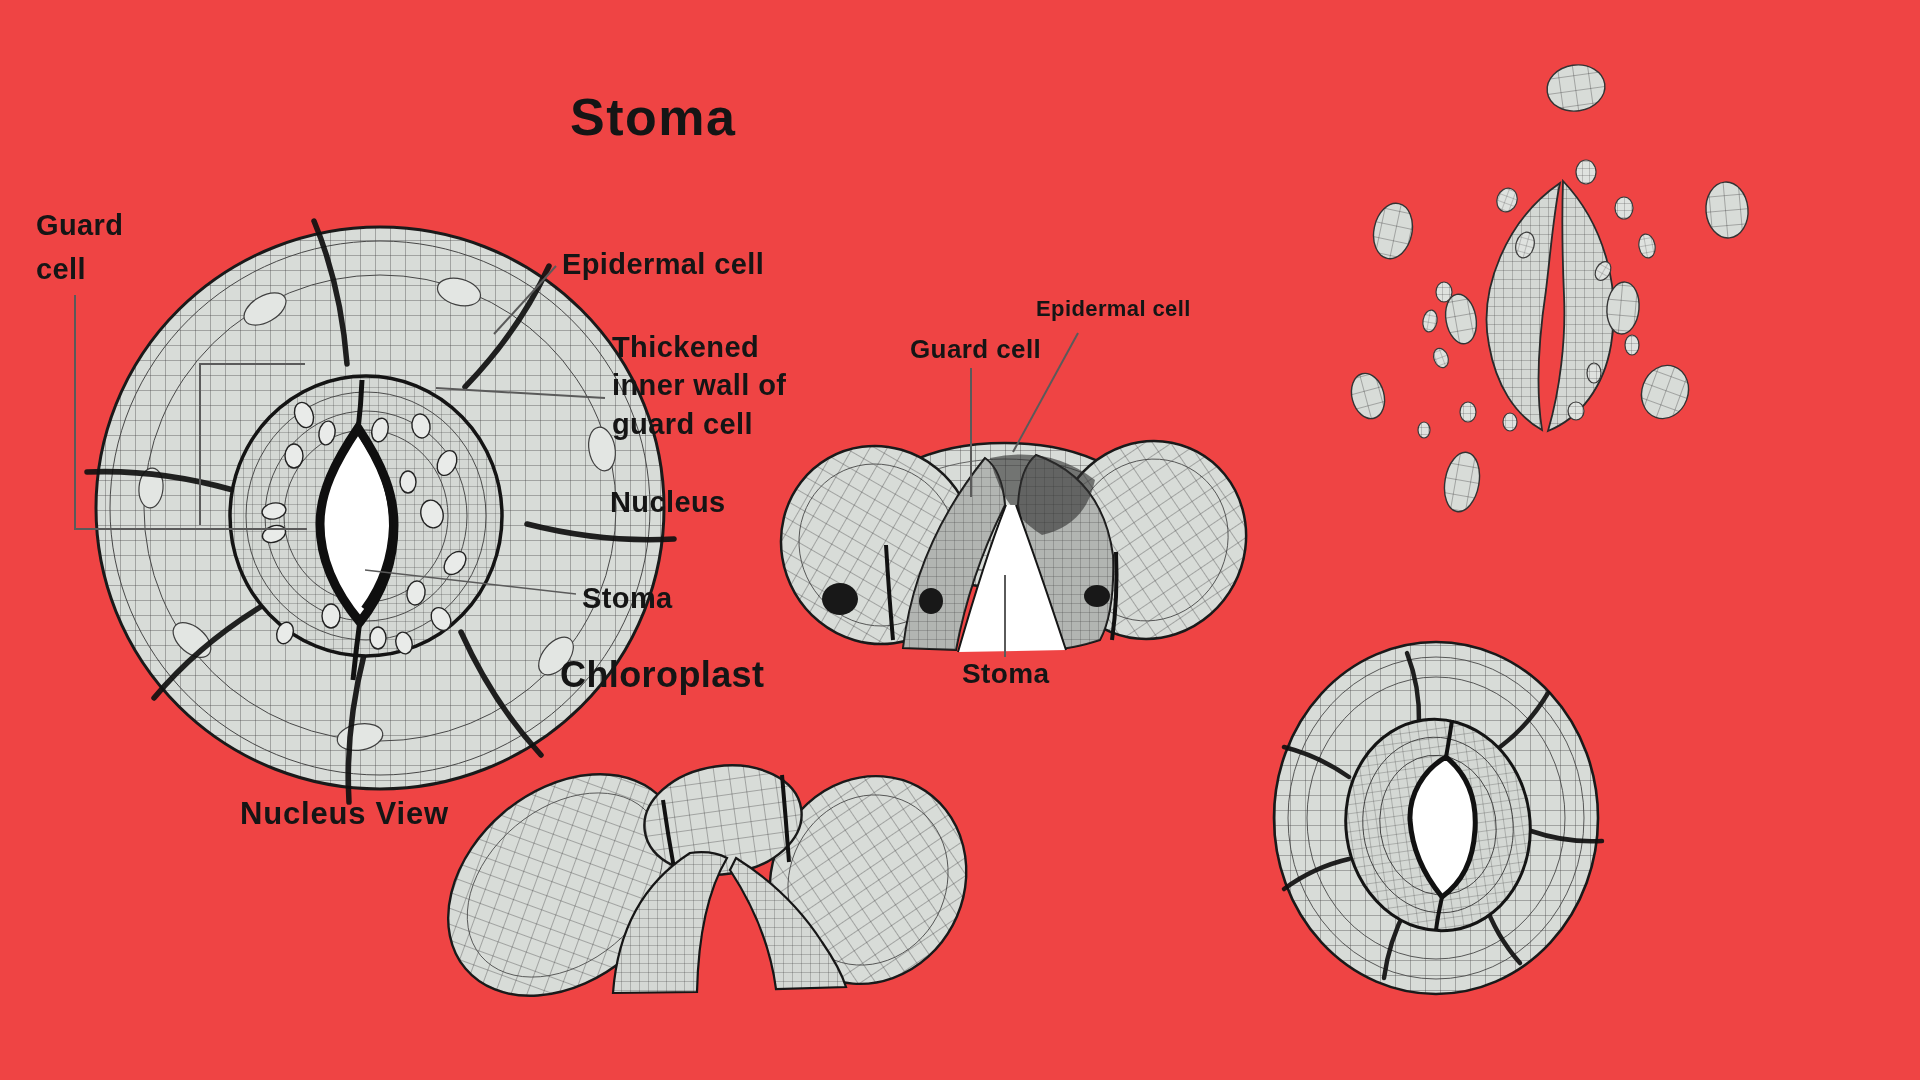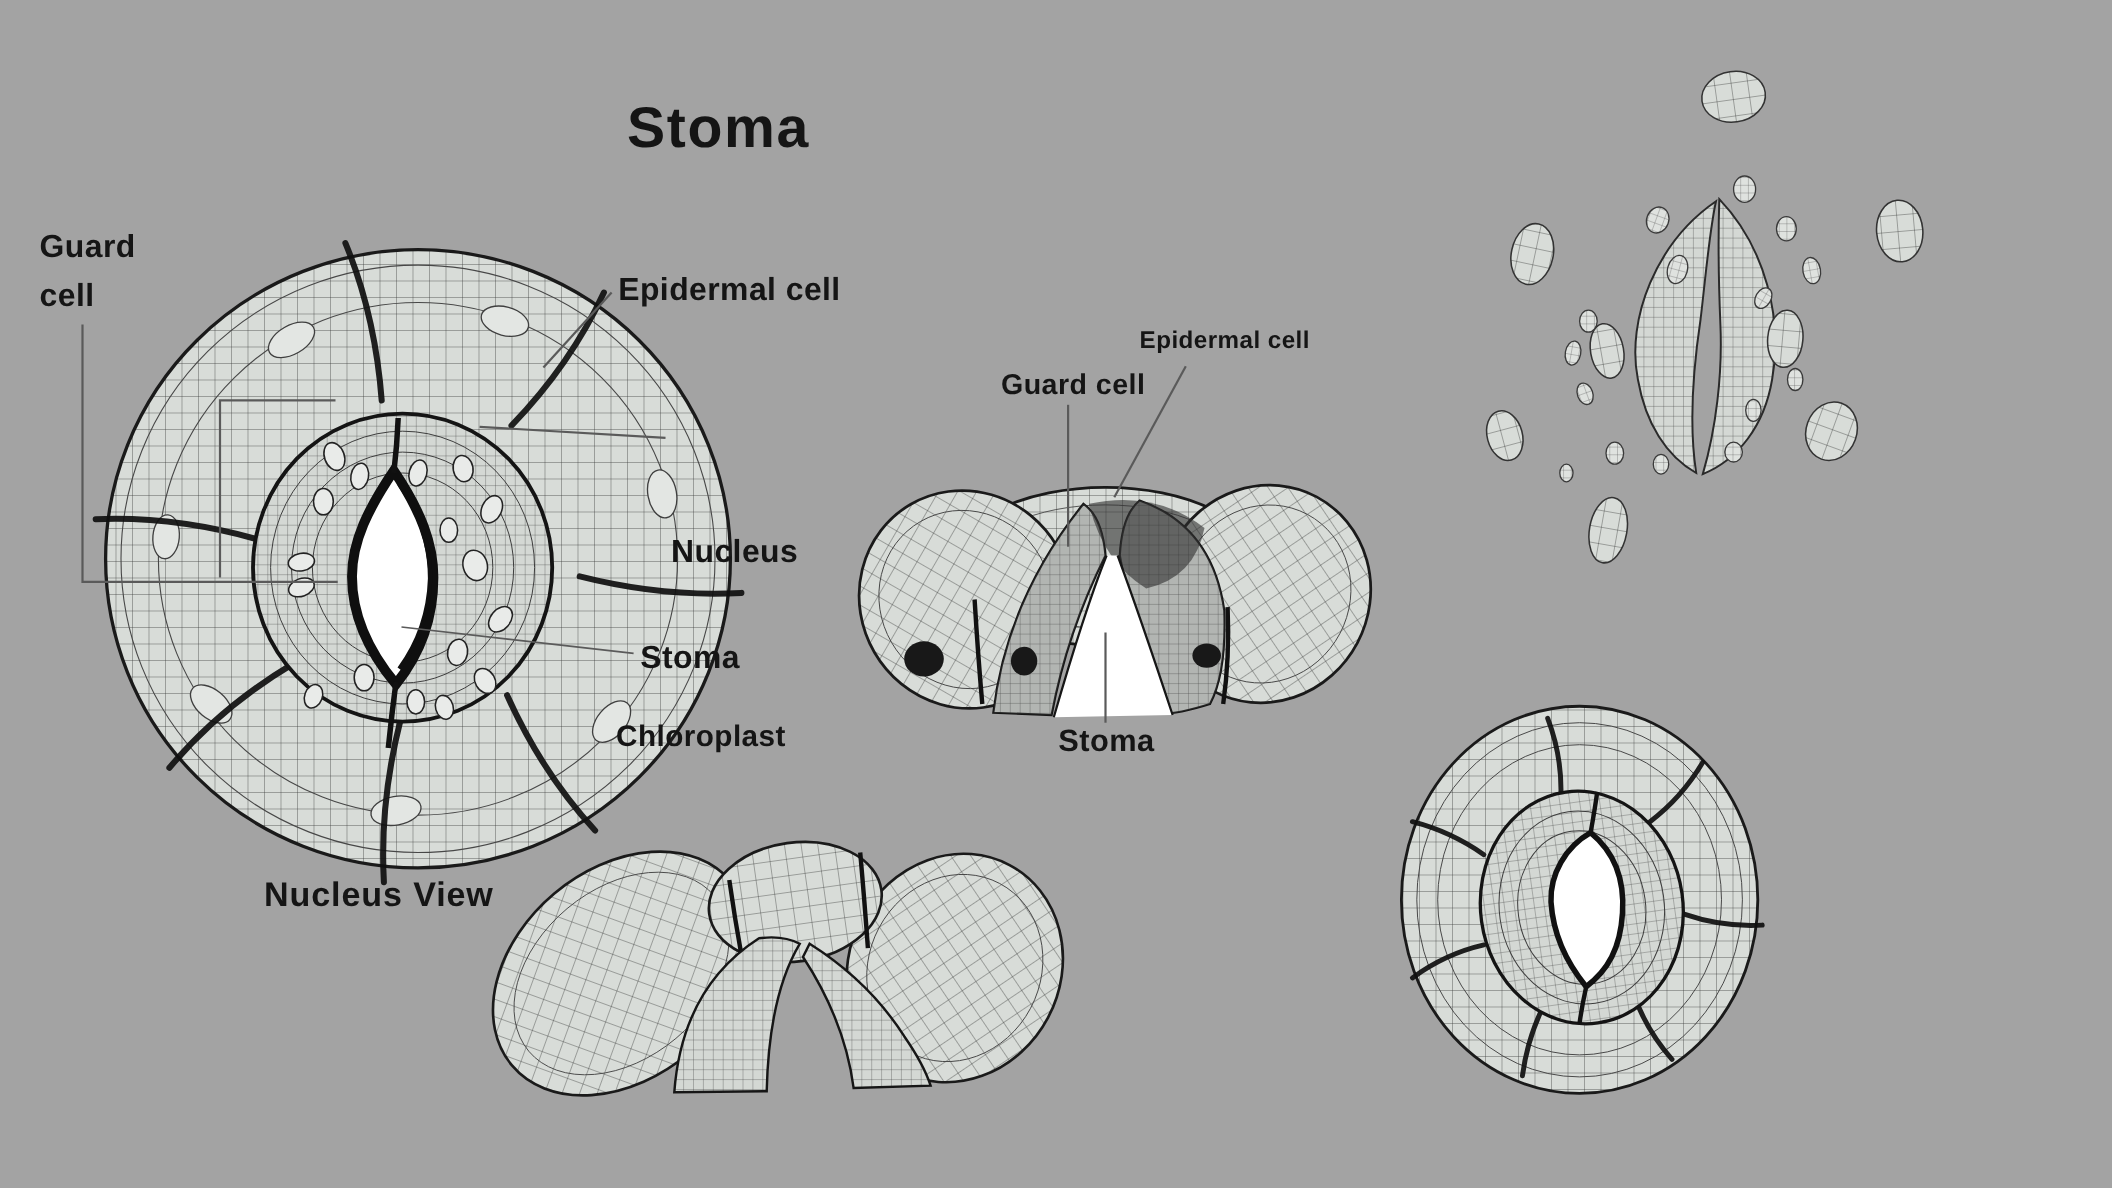--- a/index.html
+++ b/index.html
@@ -1,26 +1,26 @@
 <!DOCTYPE html>
 <html><head>
 <meta charset="utf-8">
 <style>
   html,body{margin:0;padding:0;background:#ffffff;}
   body{width:1920px;height:1080px;overflow:hidden;font-family:"Liberation Sans",sans-serif;}
-  .stage{position:relative;width:1920px;height:1080px;background:#a3a3a3;}
+  .stage{position:relative;width:1920px;height:1080px;background:#ef4444;}
   svg.canvas{position:absolute;left:0;top:0;}
   .lbl{position:absolute;color:#151515;font-weight:bold;letter-spacing:.4px;line-height:1.28;white-space:pre-wrap;}
   .title{left:570px;top:84px;font-size:52px;letter-spacing:1.5px;}
   .guard-left{left:36px;top:204px;width:112px;font-size:29px;line-height:1.5;}
   .epid-left{left:562px;top:246px;font-size:29px;}
   .thick{left:612px;top:328px;width:196px;font-size:29px;line-height:1.32;}
   .nucleus{left:610px;top:484px;font-size:29px;text-align:right;}
   .stoma-left{left:582px;top:580px;font-size:29px;}
-  .chloro{left:560px;top:652px;font-size:27px;text-align:right;}
+  .chloro{left:560px;top:652px;font-size:36px;text-align:right;}
   .surface{left:240px;top:794px;font-size:31px;letter-spacing:.8px;}
   .epid-mid{left:1036px;top:295px;font-size:22px;}
   .guard-mid{left:910px;top:333px;font-size:26px;}
   .stoma-mid{left:962px;top:656px;font-size:28px;}
 </style>
 </head>
 <body>
 
 <div class="stage">
 
@@ -196,20 +196,21 @@
       <path d="M576,594 L365,570" stroke-width="1.5"></path>
       <path d="M971,368 V497"></path>
       <path d="M1078,333 L1013,452"></path>
       <path d="M1005,657 V575"></path>
     </g>
   </svg>
 
   <div class="lbl title">Stoma</div>
   <div class="lbl guard-left">Guard cell</div>
   <div class="lbl epid-left">Epidermal cell</div>
+  <div class="lbl thick">Thickened inner wall of guard cell</div>
   <div class="lbl nucleus">Nucleus</div>
   <div class="lbl stoma-left">Stoma</div>
   <div class="lbl chloro">Chloroplast</div>
   <div class="lbl surface">Nucleus View</div>
   <div class="lbl epid-mid">Epidermal cell</div>
   <div class="lbl guard-mid">Guard cell</div>
   <div class="lbl stoma-mid">Stoma</div>
 </div>
 
 </body></html>

